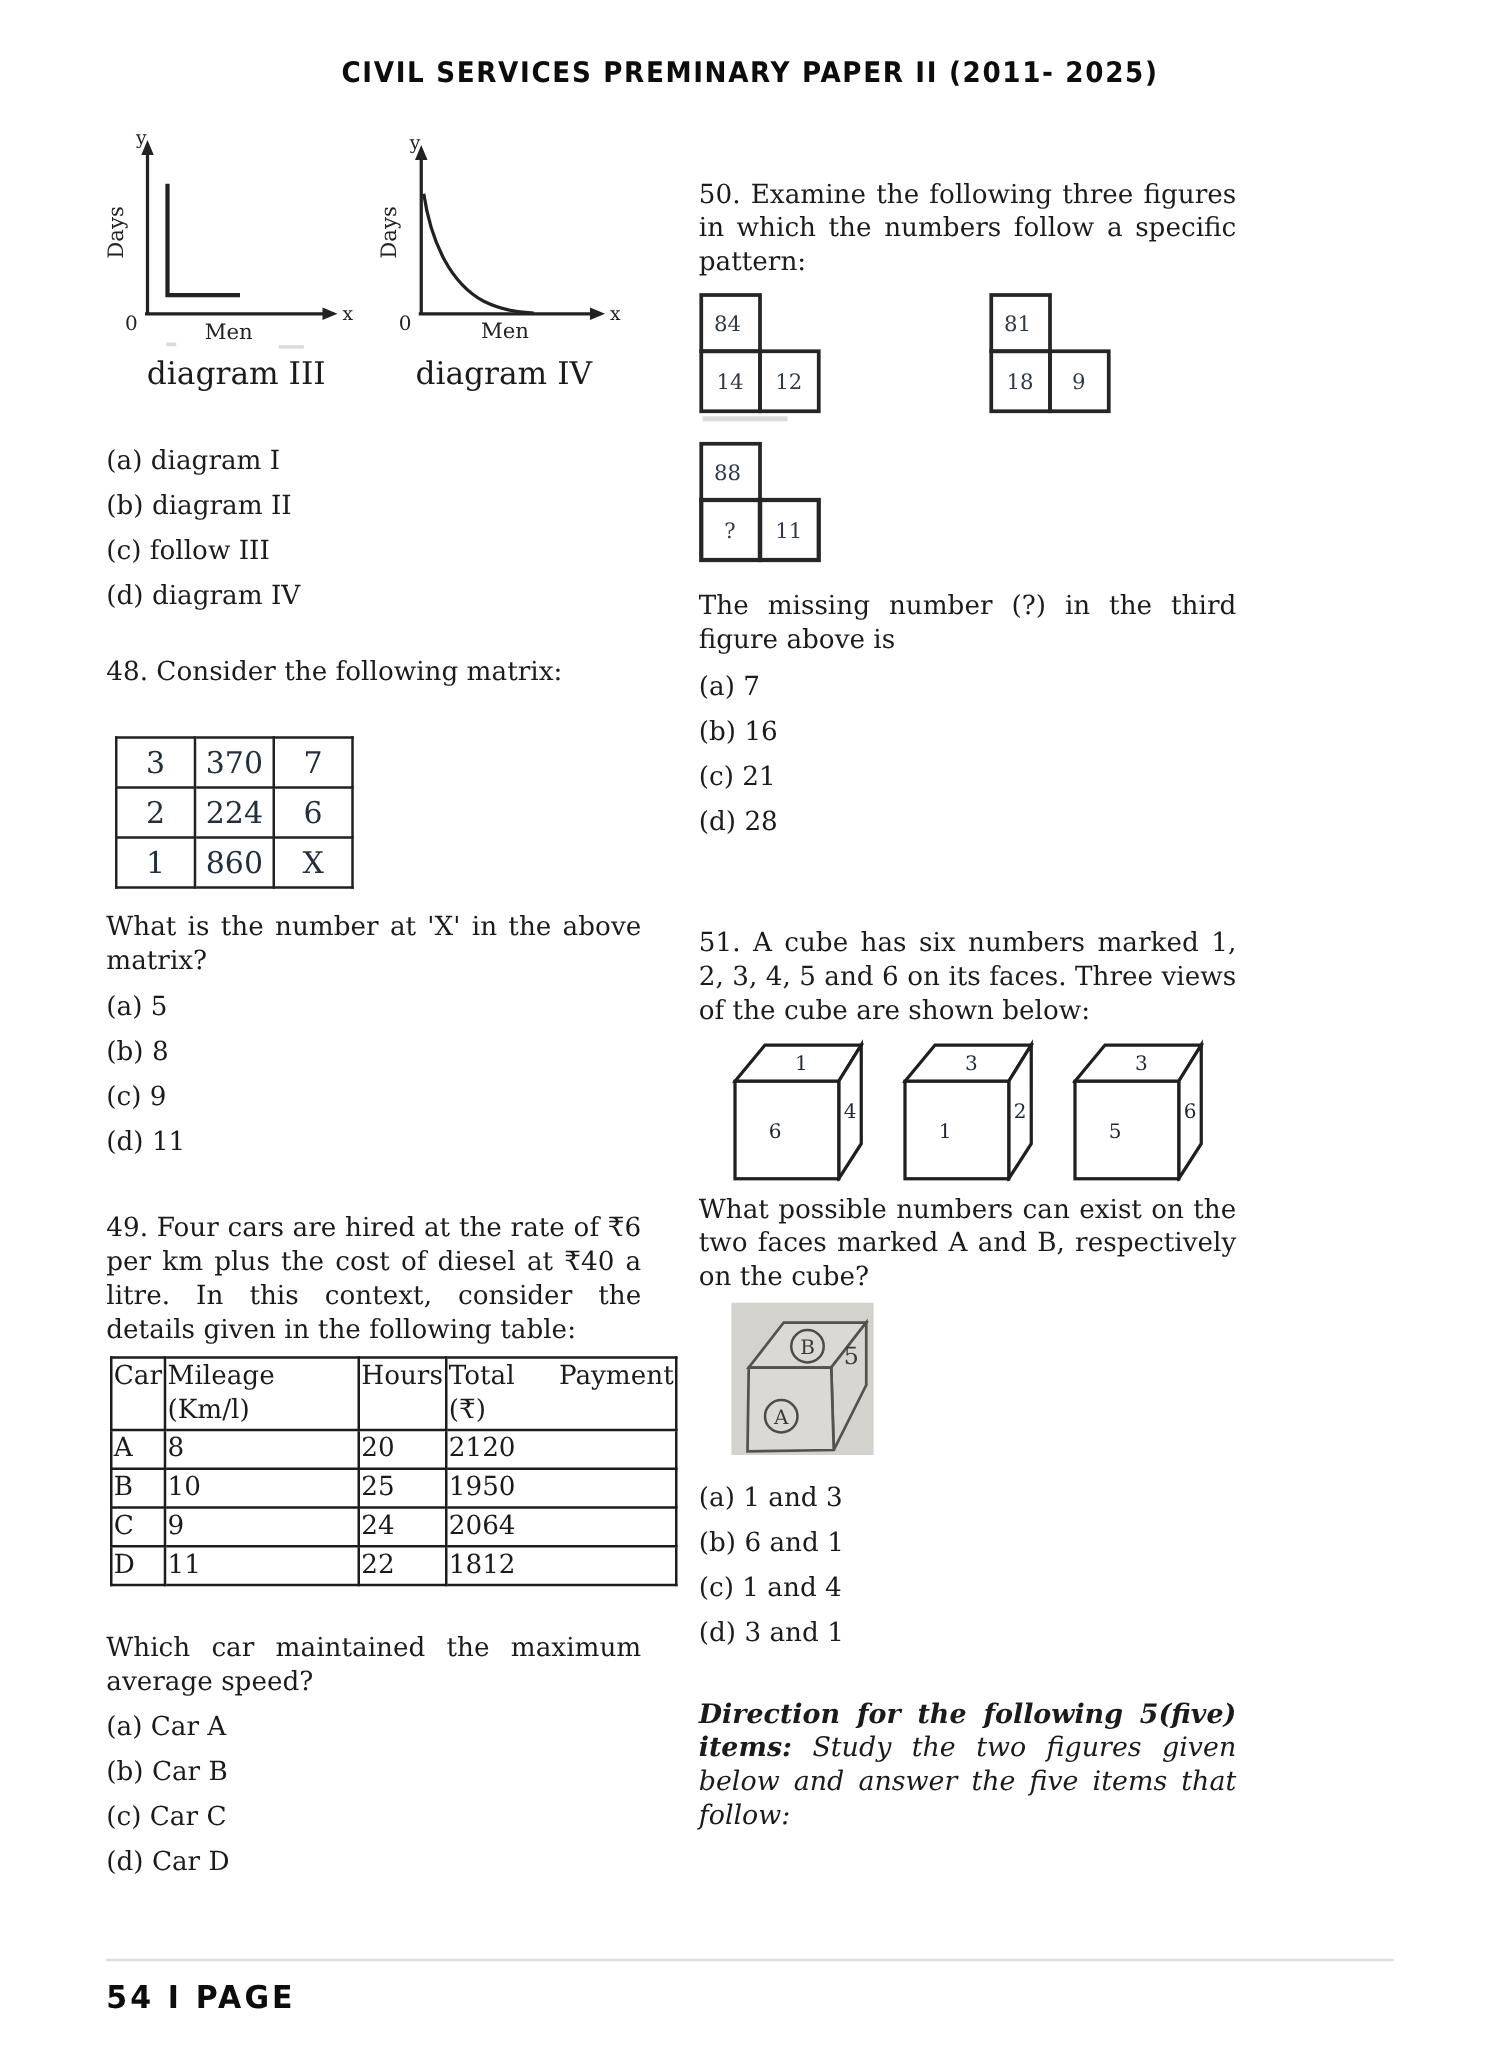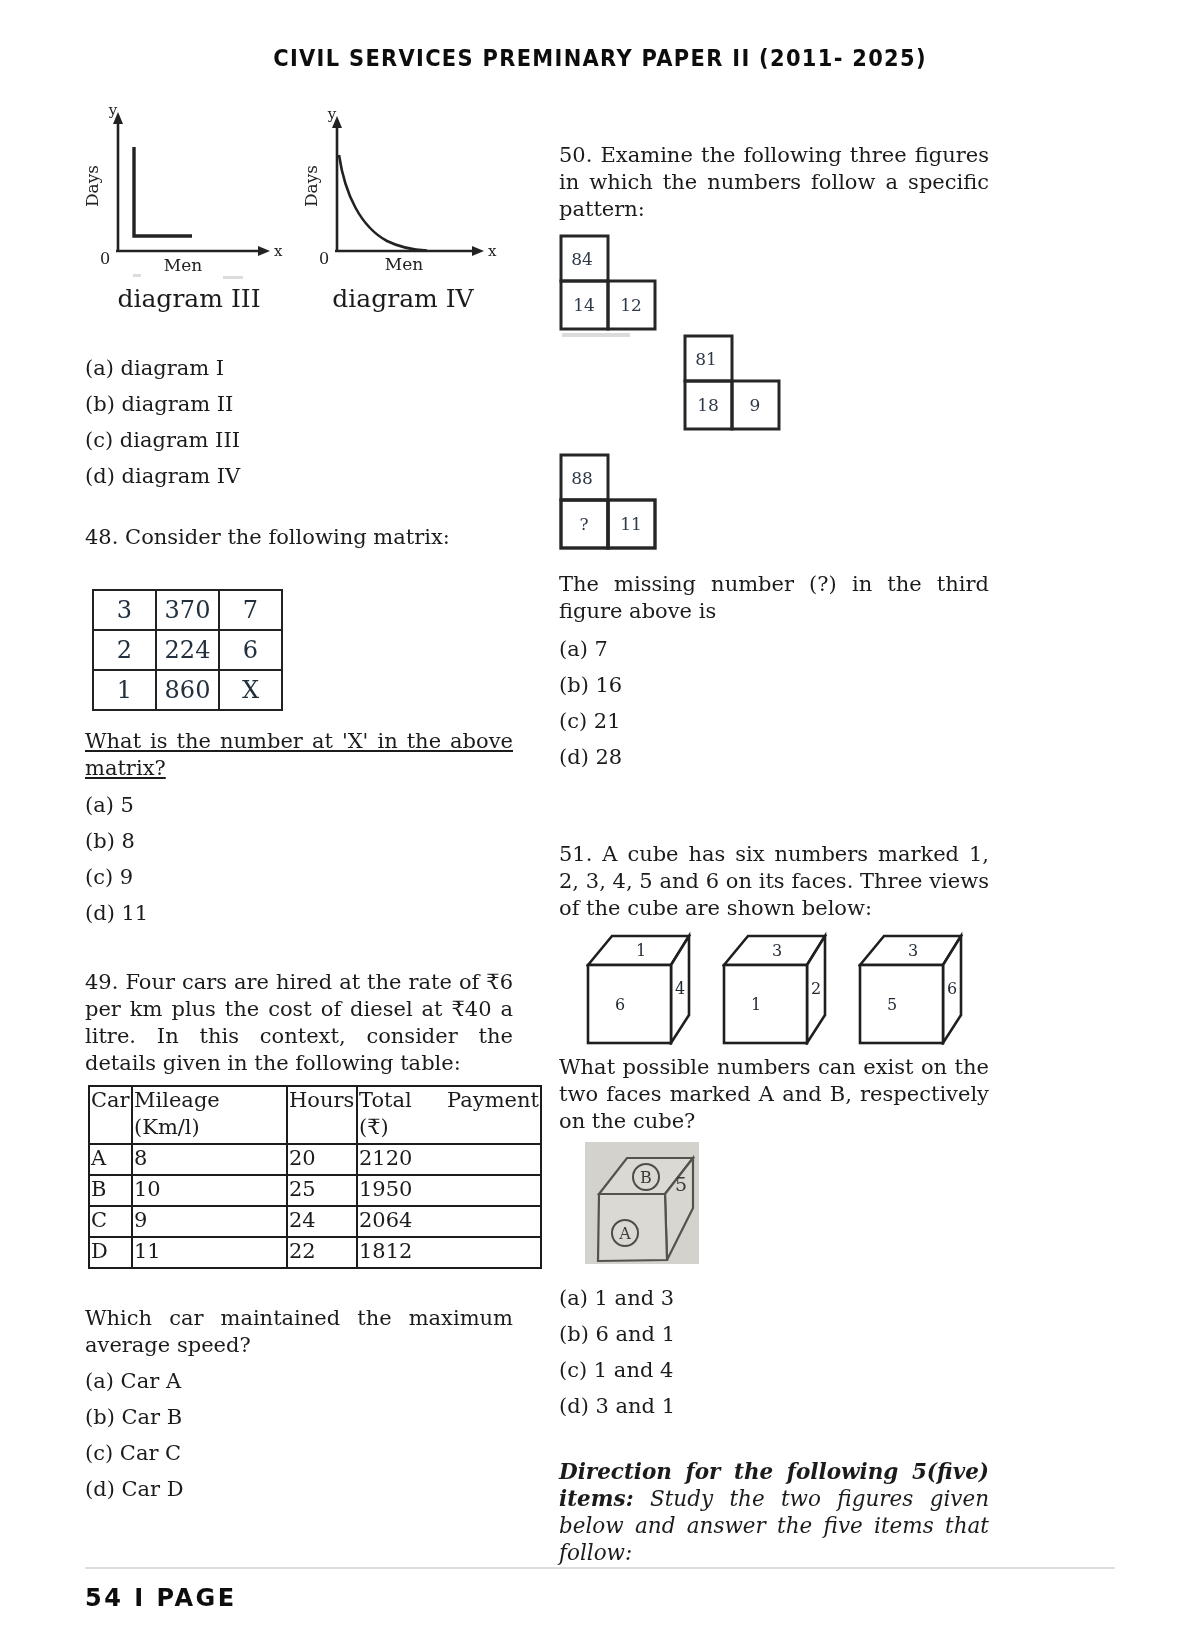--- a/index.html
+++ b/index.html
@@ -56,38 +56,38 @@
     border:2px solid #1c1c1c; padding:0 1px; text-align:left;
     font-weight:normal; vertical-align:top; font-size:21px; line-height:27px;
   }
   .car-table th { height:56px; }
   .car-table td { height:29px; }
   .hdr-line { display:block; }
   .hdr-justify { display:block; text-align:justify; text-align-last:justify; }
 
   
   .q50-figs { position:relative; margin-top:11px; }
-  .fig-row { display:flex;flex-direction:column; }
+  .fig-row { display:flex; }
   .fig2-offset { margin-left:124px; }
   .fig3 { margin-top:19px; }
   .fig-svg text { font-family:"DejaVu Serif","Liberation Serif",serif; fill:#2e3a4a; }
 
   
   .cubes-row { display:flex; margin-top:9px; margin-left:27px; }
   .cube + .cube { margin-left:28px; }
   .cube-svg text { font-family:"DejaVu Serif","Liberation Serif",serif; fill:#1f2732; }
 
   
   .photo-cube { margin-top:7px; margin-left:26px; width:114px; height:122px; }
   .photo-svg text { font-family:"DejaVu Serif","Liberation Serif",serif; fill:#3c3a35; }
 
   
   .mt-options-1 { margin-top:42px; }
   .q48-heading  { margin-top:34px; font-size:21px; line-height:27px; }
-  .q48-question { margin-top:17px;text-decoration:underline; }
+  .q48-question { margin-top:17px; }
   .mt-options-2 { margin-top:10px; }
   .q49-intro    { margin-top:42px; }
   .q49-question { margin-top:36px; }
   .mt-options-3 { margin-top:9px; }
   .q50-question { margin-top:14px; }
   .mt-options-4 { margin-top:11px; }
   .q51-intro    { margin-top:70px; }
   .q51-question { margin-top:9px; }
   .mt-options-5 { margin-top:17px; }
   .direction {
@@ -139,21 +139,21 @@
           <text x="18" y="83" font-size="17" text-anchor="middle" transform="rotate(-90 18 83)">Days</text>
           <text x="105" y="167" font-size="17" text-anchor="middle">Men</text>
         </svg>
         <div class="diagram-caption">diagram IV</div>
       </div>
     </div>
 
     <div class="mt-options-1">
       <div class="opt">(a) diagram I</div>
       <div class="opt">(b) diagram II</div>
-      <div class="opt">(c) diagram III</div>
+      <div class="opt">(c) follow III</div>
       <div class="opt">(d) diagram IV</div>
     </div>
 
     <div class="q48-heading">48. Consider the following matrix:</div>
 
     <table class="matrix-table">
       <tbody>
         <tr>
           <td>3</td>
           <td>370</td>

